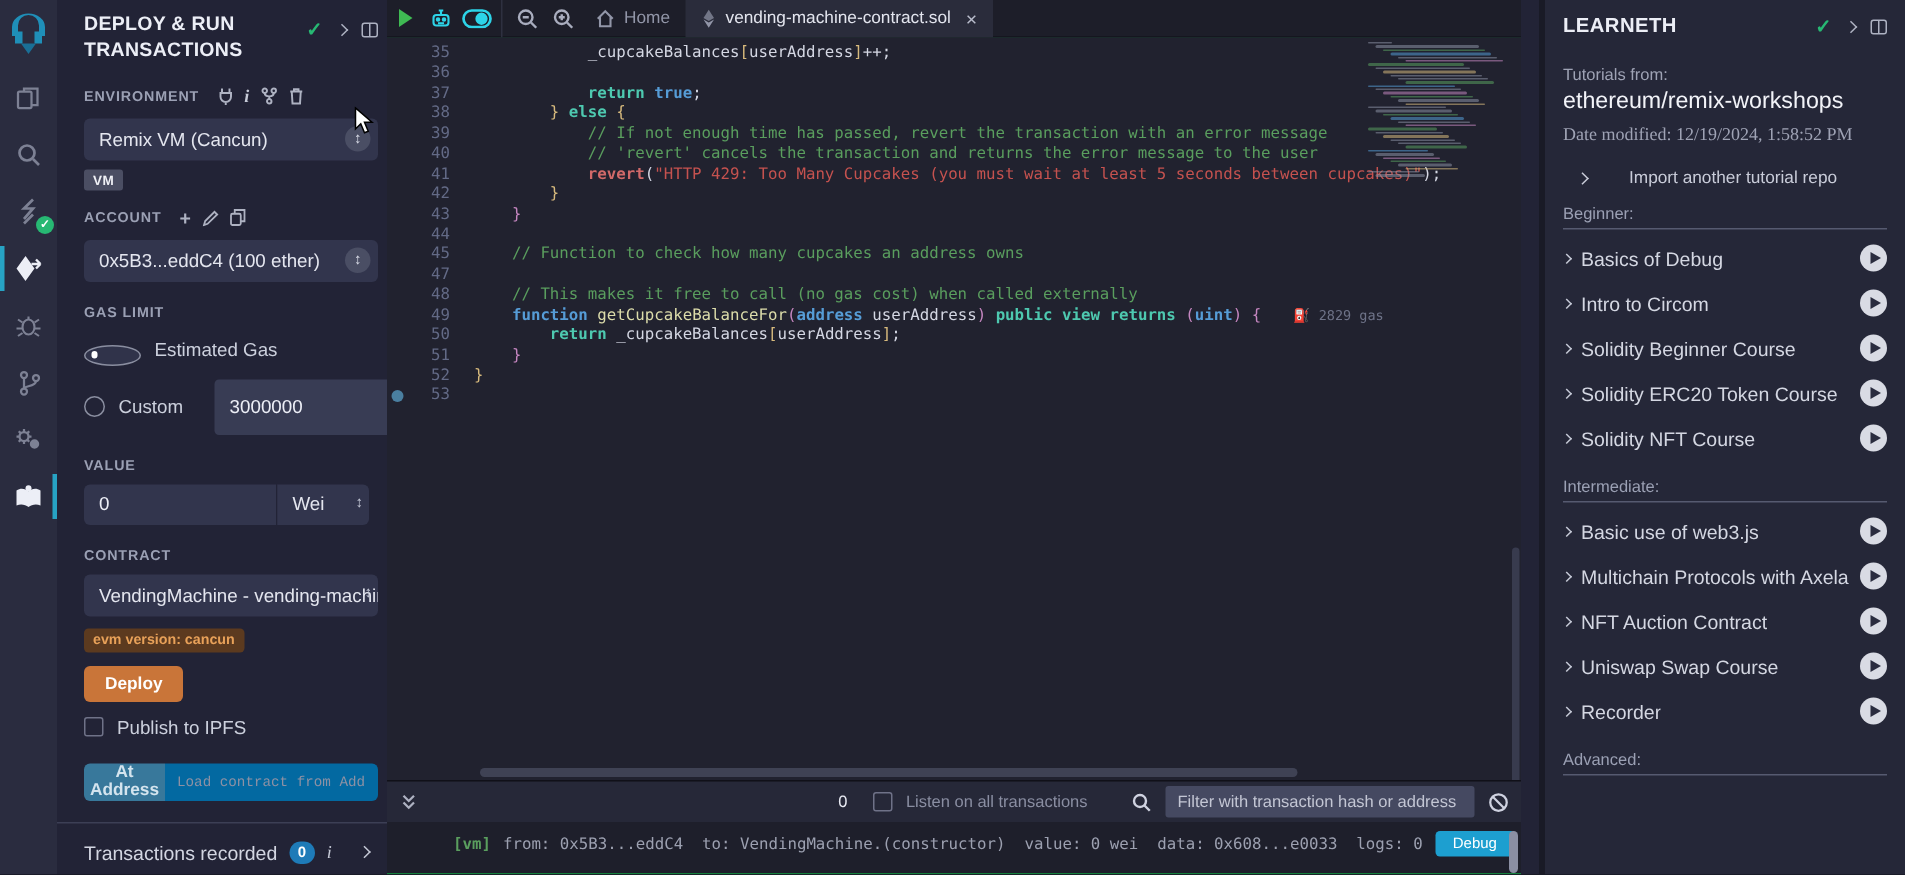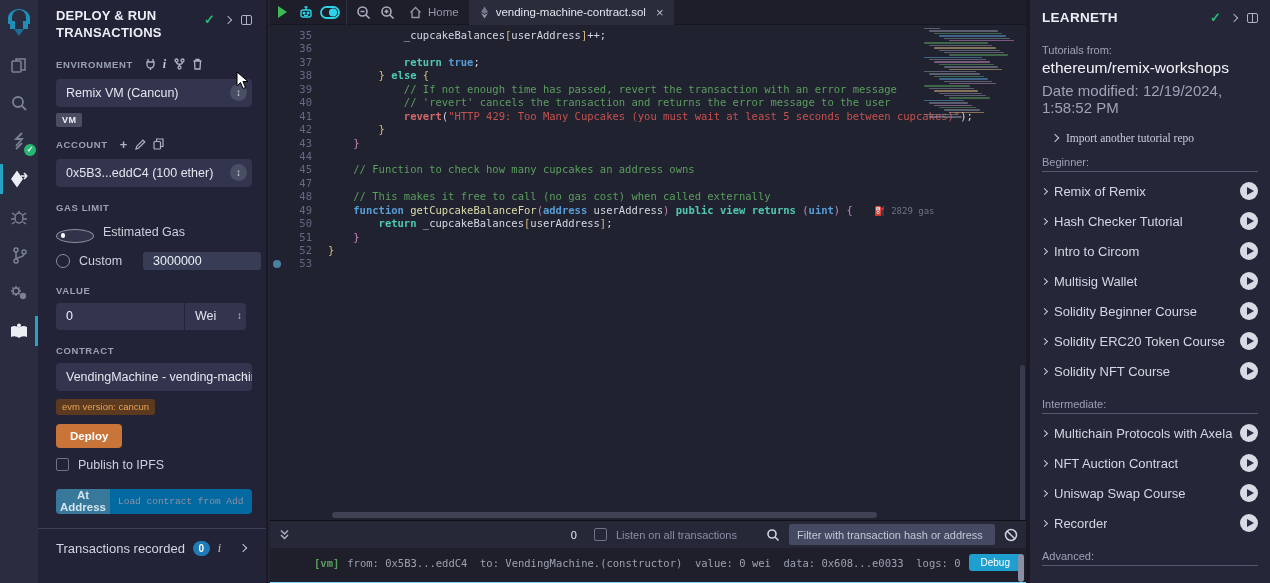--- a/index.html
+++ b/index.html
@@ -30,40 +30,40 @@
   .sec-label .mini-icons { display:flex; gap:7px; color:#aeb2c2; align-items:center; }
   .mt18 { margin-top:15px; } .mt10 { margin-top:10px; }
   .sel { position:relative; height:28px; background:#32354d; border-radius:4px; display:flex; align-items:center; padding:0 26px 0 10px; font-size:12.5px; color:#e4e6ef; margin-top:7px; cursor:pointer; white-space:nowrap; overflow:hidden; }
   .circle-ud { position:absolute; right:5px; top:5px; width:17px; height:17px; border-radius:50%; background:#4a4e64; color:#d6d9e4; font-size:10px; line-height:17px; text-align:center; }
   .small-ud { position:absolute; right:4px; top:7px; color:#c2c6d4; font-size:10px; }
   .vm-badge { display:inline-block; margin-top:6px; background:#4b4e63; color:#f0f1f6; font-size:9px; font-weight:bold; padding:2px 6px; border-radius:2px; letter-spacing:.4px; }
   .radio-row { display:flex; align-items:center; gap:9px; margin-top:9px; font-size:12.5px; color:#ccd0dd; }
   .radio { width:14px; height:14px; border-radius:50%; border:1.5px solid #8a8ea0; background:#222336; position:relative; flex:none; cursor:pointer; }
   .radio.sel { background:#30334a; }
   .radio.sel::after { content:""; position:absolute; left:3.5px; top:3.5px; width:4.5px; height:4.5px; border-radius:50%; background:#fff; }
-  .gas-input { margin-left:12px; width:118px; height:18px; background:#383c54; border:none; border-radius:3px; color:#eceef6; font-size:12.5px; padding:0 10px; font-family:"Liberation Sans",sans-serif; }
+  .gas-input { margin-left:12px; width:118px; height:37px; background:#383c54; border:none; border-radius:3px; color:#eceef6; font-size:12.5px; padding:0 10px; font-family:"Liberation Sans",sans-serif; }
   .value-row { display:flex; margin-top:7px; }
   .value-input { width:128px; height:27px; background:#32354d; border:none; border-radius:4px 0 0 4px; color:#eceef6; font-size:12.5px; padding:0 10px; font-family:"Liberation Sans",sans-serif; }
   .unit-sel { position:relative; width:62px; height:27px; background:#32354d; border-left:1px solid #222336; border-radius:0 4px 4px 0; display:flex; align-items:center; padding-left:10px; font-size:12.5px; color:#e4e6ef; cursor:pointer; }
-  .evm-badge { display:inline-block; margin-top:8px; background:#5c3a1f; color:#e8a159; font-size:9.5px; font-weight:normal; padding:2.5px 6px; border-radius:3px;text-align:right; }
+  .evm-badge { display:inline-block; margin-top:8px; background:#5c3a1f; color:#e8a159; font-size:9.5px; font-weight:bold; padding:2.5px 6px; border-radius:3px;text-align:right; }
   .deploy-btn { display:inline-block; margin-top:9px; background:#c97539; color:#fff; font-size:11.5px; font-weight:bold; padding:6px 14px; border:none; border-radius:4px; cursor:pointer; font-family:"Liberation Sans",sans-serif; }
   .pub-row { display:flex; align-items:center; gap:9px; margin-top:10px; font-size:12.5px; color:#ccd0dd; }
   .cbox { width:13px; height:13px; border:1.5px solid #6f7288; border-radius:2px; background:transparent; flex:none; cursor:pointer; }
   .ataddr-row { display:flex; margin-top:17px; }
   .ataddr-btn { width:92px; height:25px; background:#38789b; color:#d4e4ee; font-weight:bold; font-size:11.5px; border:none; border-radius:4px 0 0 4px; cursor:pointer; font-family:"Liberation Sans",sans-serif; }
   .ataddr-input { flex:1; height:25px; background:#0369a1; border:none; border-radius:0 4px 4px 0; color:#cfd2df; font-size:9.5px; padding:0 8px; font-family:Liberation Mono, monospace; }
   .ataddr-input::placeholder { color:#8d91a4; }
   .hr-line { border-top:1px solid #3c3f55; margin:14px -14px 0 -18px; }
   .list-row { display:flex; align-items:center; gap:8px; padding:12px 0 12px 0; font-size:13px; color:#d3d6e2; }
   .count-badge { min-width:17px; height:15px; border-radius:8px; background:#1e7bb8; color:#fff; font-size:10px; font-weight:bold; line-height:15px; text-align:center; padding:0 4px; }
   .info-i { font-family:"Liberation Serif",serif; font-style:italic; color:#c6cad7; font-size:12px; }
   .row-chev { margin-left:auto; margin-right:6px; color:#c6cad7; }
 
   
-  .main { position:absolute; left:270px; top:0; width:756px; height:583px; background:#7dd3fc; }
+  .main { position:absolute; left:258px; top:0; width:756px; height:583px; background:#15803d; }
   .topbar { position:relative; height:25px; background:#1d1e29; display:flex; align-items:center; border-bottom:1px solid #15161f; }
   .tb-icon { display:flex; align-items:center; justify-content:center; width:24px; height:25px; cursor:pointer; color:#a9adbe; }
   .tb-sep { width:1px; height:25px; background:#2e3040; margin:0 4px; }
   .play-run { width:0; height:0; border-left:9px solid #3fba53; border-top:6px solid transparent; border-bottom:6px solid transparent; }
   .tab { display:flex; align-items:center; gap:6px; height:25px; padding:0 10px; font-size:11.5px; color:#9296a8; cursor:pointer; }
   .tab.active { background:#2a2c3b; color:#e3e5ee; }
   .tab .close-x { font-size:13px; color:#b9bdcc; margin-left:4px; }
   .editor { position:relative; height:495px; overflow:hidden; background:#21222f; font-family:"DejaVu Sans Mono", monospace; font-size:10.5px; }
   #code-lines { padding-top:4px; }
   .code-line { display:flex; height:13.45px; line-height:13.45px; white-space:pre; }
@@ -95,22 +95,22 @@
   .term-vscroll { position:absolute; right:2px; bottom:0; width:6px; height:28px; background:#8b8fa3; border-radius:3px; }
 
   
   .rightpanel { position:absolute; left:1026px; top:0; width:244px; height:583px; background:#252738; border-left:4px solid #191a26; color:#d4d7e2; overflow:hidden; }
   .rp-inner { padding:8px 12px 0 12px; }
   .rp-header { position:relative; }
   .rp-title { font-size:13.5px; font-weight:bold; color:#eceef6; letter-spacing:.3px; }
   .rp-meta { margin-top:18px; }
   .rp-from { font-size:11px; color:#9fa3b5; }
   .rp-repo { font-size:15.5px; color:#f2f3f8; margin-top:3px; }
-  .rp-date { font-size:15px; color:#9fa3b5; margin-top:5px; }
-  .rp-import { display:flex; align-items:center; gap:8px; margin:16px 0 4px 10px; font-size:11.5px; color:#c9ccd9; cursor:pointer;font-family:Liberation Serif, serif; }
+  .rp-date { font-size:12px; color:#9fa3b5; margin-top:5px;font-family:Liberation Serif, serif; }
+  .rp-import { display:flex; align-items:center; gap:28px; margin:16px 0 4px 10px; font-size:11.5px; color:#c9ccd9; cursor:pointer; }
   .tut-sec { font-size:11px; color:#9ba0b4; border-bottom:1px solid #565a70; padding-bottom:3px; margin:12px 0 4px 0; }
   .tut-item { display:flex; align-items:center; gap:7px; padding:6px 0; font-size:13px; color:#d4d7e2; cursor:pointer; }
   .tut-item .chev { width:5px; height:5px; color:#c6cad7; flex:none; }
   .tut-label { white-space:nowrap; overflow:hidden; }
   .play-btn { margin-left:auto; width:18px; height:18px; border-radius:50%; background:#d9dbe4; flex:none; display:flex; align-items:center; justify-content:center; cursor:pointer; }
   .play-tri { width:0; height:0; border-left:7px solid #2a2c3f; border-top:4.5px solid transparent; border-bottom:4.5px solid transparent; margin-left:2px; }
 
   svg { display:block; }
   .cursor { position:absolute; left:198px; top:71px; z-index:50; pointer-events:none; }
 </style>
@@ -453,68 +453,61 @@
         <div class="rp-date">Date modified: 12/19/2024, 1:58:52 PM</div>
       </div>
       <div class="rp-import">
         <span class="chev"></span>
         <span>Import another tutorial repo</span>
       </div>
       <div id="tutorials">
           <div class="tut-sec">Beginner:</div>
           <div class="tut-item">
             <span class="chev"></span>
-            <span class="tut-label">Remix of Remix</span>
-            <span class="play-btn">
-              <span class="play-tri"></span>
-            </span>
-          </div>
-          <div class="tut-item">
-            <span class="chev"></span>
-            <span class="tut-label">Hash Checker Tutorial</span>
+            <span class="tut-label">Basics of Debug</span>
             <span class="play-btn">
               <span class="play-tri"></span>
             </span>
           </div>
           <div class="tut-item">
             <span class="chev"></span>
             <span class="tut-label">Intro to Circom</span>
             <span class="play-btn">
               <span class="play-tri"></span>
             </span>
           </div>
           <div class="tut-item">
             <span class="chev"></span>
-            <span class="tut-label">Multisig Wallet</span>
-            <span class="play-btn">
-              <span class="play-tri"></span>
-            </span>
-          </div>
-          <div class="tut-item">
-            <span class="chev"></span>
             <span class="tut-label">Solidity Beginner Course</span>
             <span class="play-btn">
               <span class="play-tri"></span>
             </span>
           </div>
           <div class="tut-item">
             <span class="chev"></span>
             <span class="tut-label">Solidity ERC20 Token Course</span>
             <span class="play-btn">
               <span class="play-tri"></span>
             </span>
           </div>
           <div class="tut-item">
             <span class="chev"></span>
             <span class="tut-label">Solidity NFT Course</span>
             <span class="play-btn">
               <span class="play-tri"></span>
             </span>
           </div>
           <div class="tut-sec">Intermediate:</div>
+          <div class="tut-item">
+            <span class="chev"></span>
+            <span class="tut-label">Basic use of web3.js</span>
+            <span class="play-btn">
+              <span class="play-tri"></span>
+            </span>
+          </div>
           <div class="tut-item">
             <span class="chev"></span>
             <span class="tut-label">Multichain Protocols with Axelar</span>
             <span class="play-btn">
               <span class="play-tri"></span>
             </span>
           </div>
           <div class="tut-item">
             <span class="chev"></span>
             <span class="tut-label">NFT Auction Contract</span>

